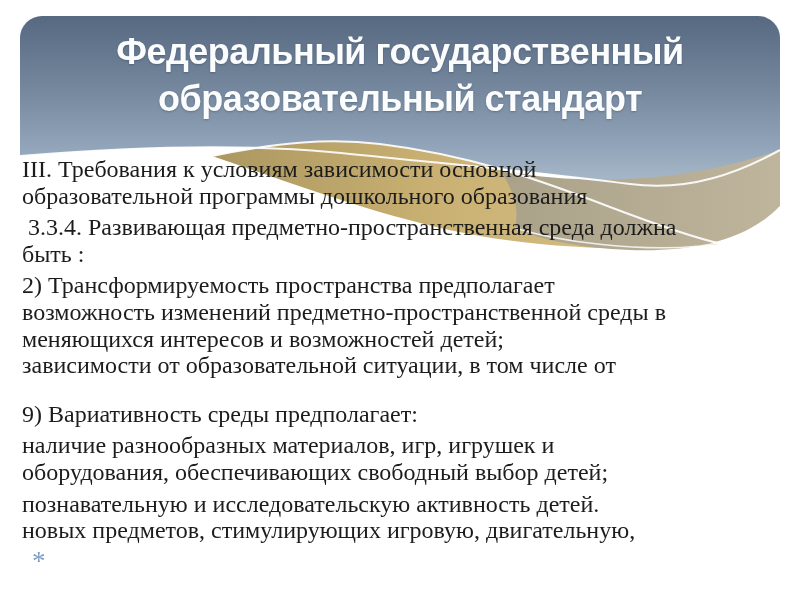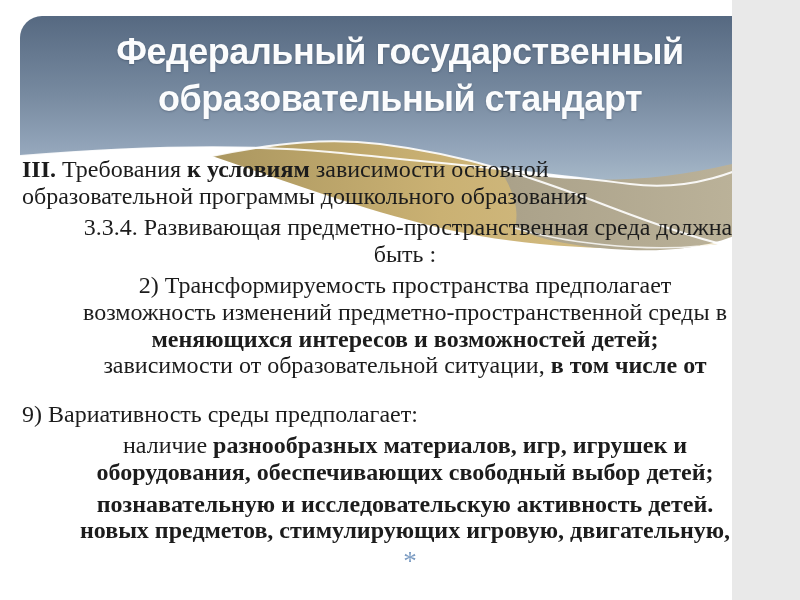--- a/index.html
+++ b/index.html
@@ -1,18 +1,18 @@
 <!DOCTYPE html>
 <html lang="ru"><head>
 <meta charset="utf-8">
 <style>
   html,body{margin:0;padding:0;background:#e9e9e9;}
   .slide{
     position:relative;
-    width:732px;height:600px;
+    width:800px;height:600px;
     background:#ffffff;
     overflow:hidden;
     font-family:"Liberation Serif", serif;
   }
   .wave-svg{position:absolute;left:0;top:0;}
   .title{
     position:absolute;left:30px;top:28px;width:740px;
     text-align:center;
     color:#fbfcfd;
     font-family:"Liberation Sans", sans-serif;
@@ -22,23 +22,23 @@
     letter-spacing:-0.5px;
     text-shadow:0 1px 2px rgba(40,55,75,.35);
   }
   .body-text{
     position:absolute;left:22px;top:156px;width:766px;
     color:#1c1c1c;
     font-size:24px;
     line-height:26.6px;
   }
   .body-text p{margin:0;white-space:pre-wrap;}
-  .body-text p + p{margin-top:5px;text-align:center;}
+  .body-text p + p{margin-top:5px;}
   .body-text .ln{display:block;}
-  .body-text .b{font-weight:700;}
+  .body-text .b{font-weight:400;}
   .spacer{height:22px;}
   .bullet-line{
     padding-left:10px;
     margin-top:4px;
   }
   .bullet-line .star{
     color:#7d9dc3;
     font-size:27px;
     line-height:20px;
   }

